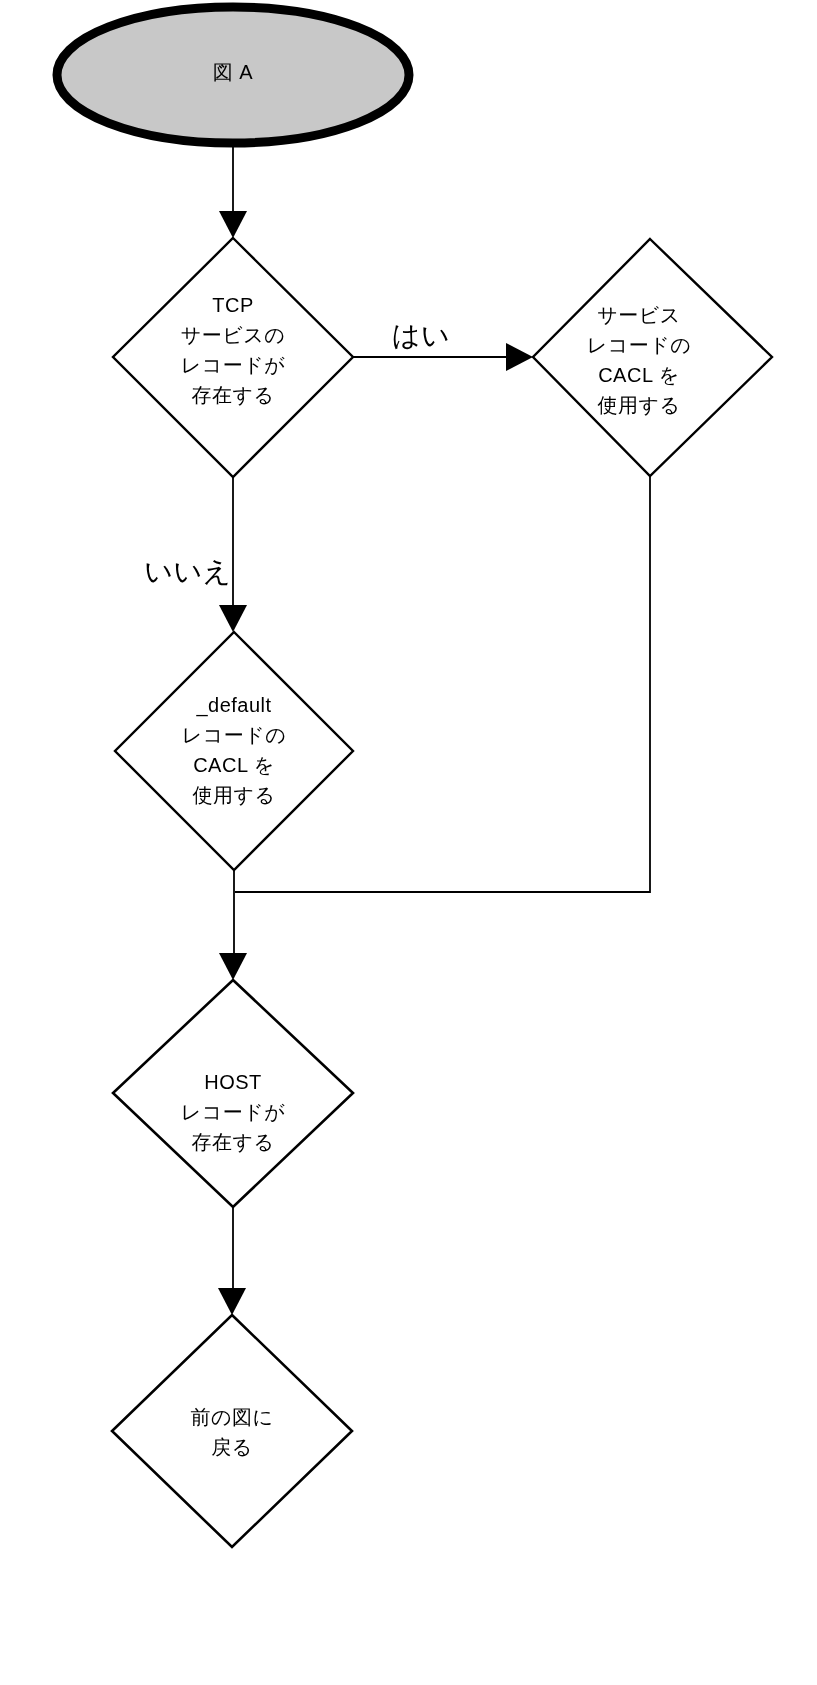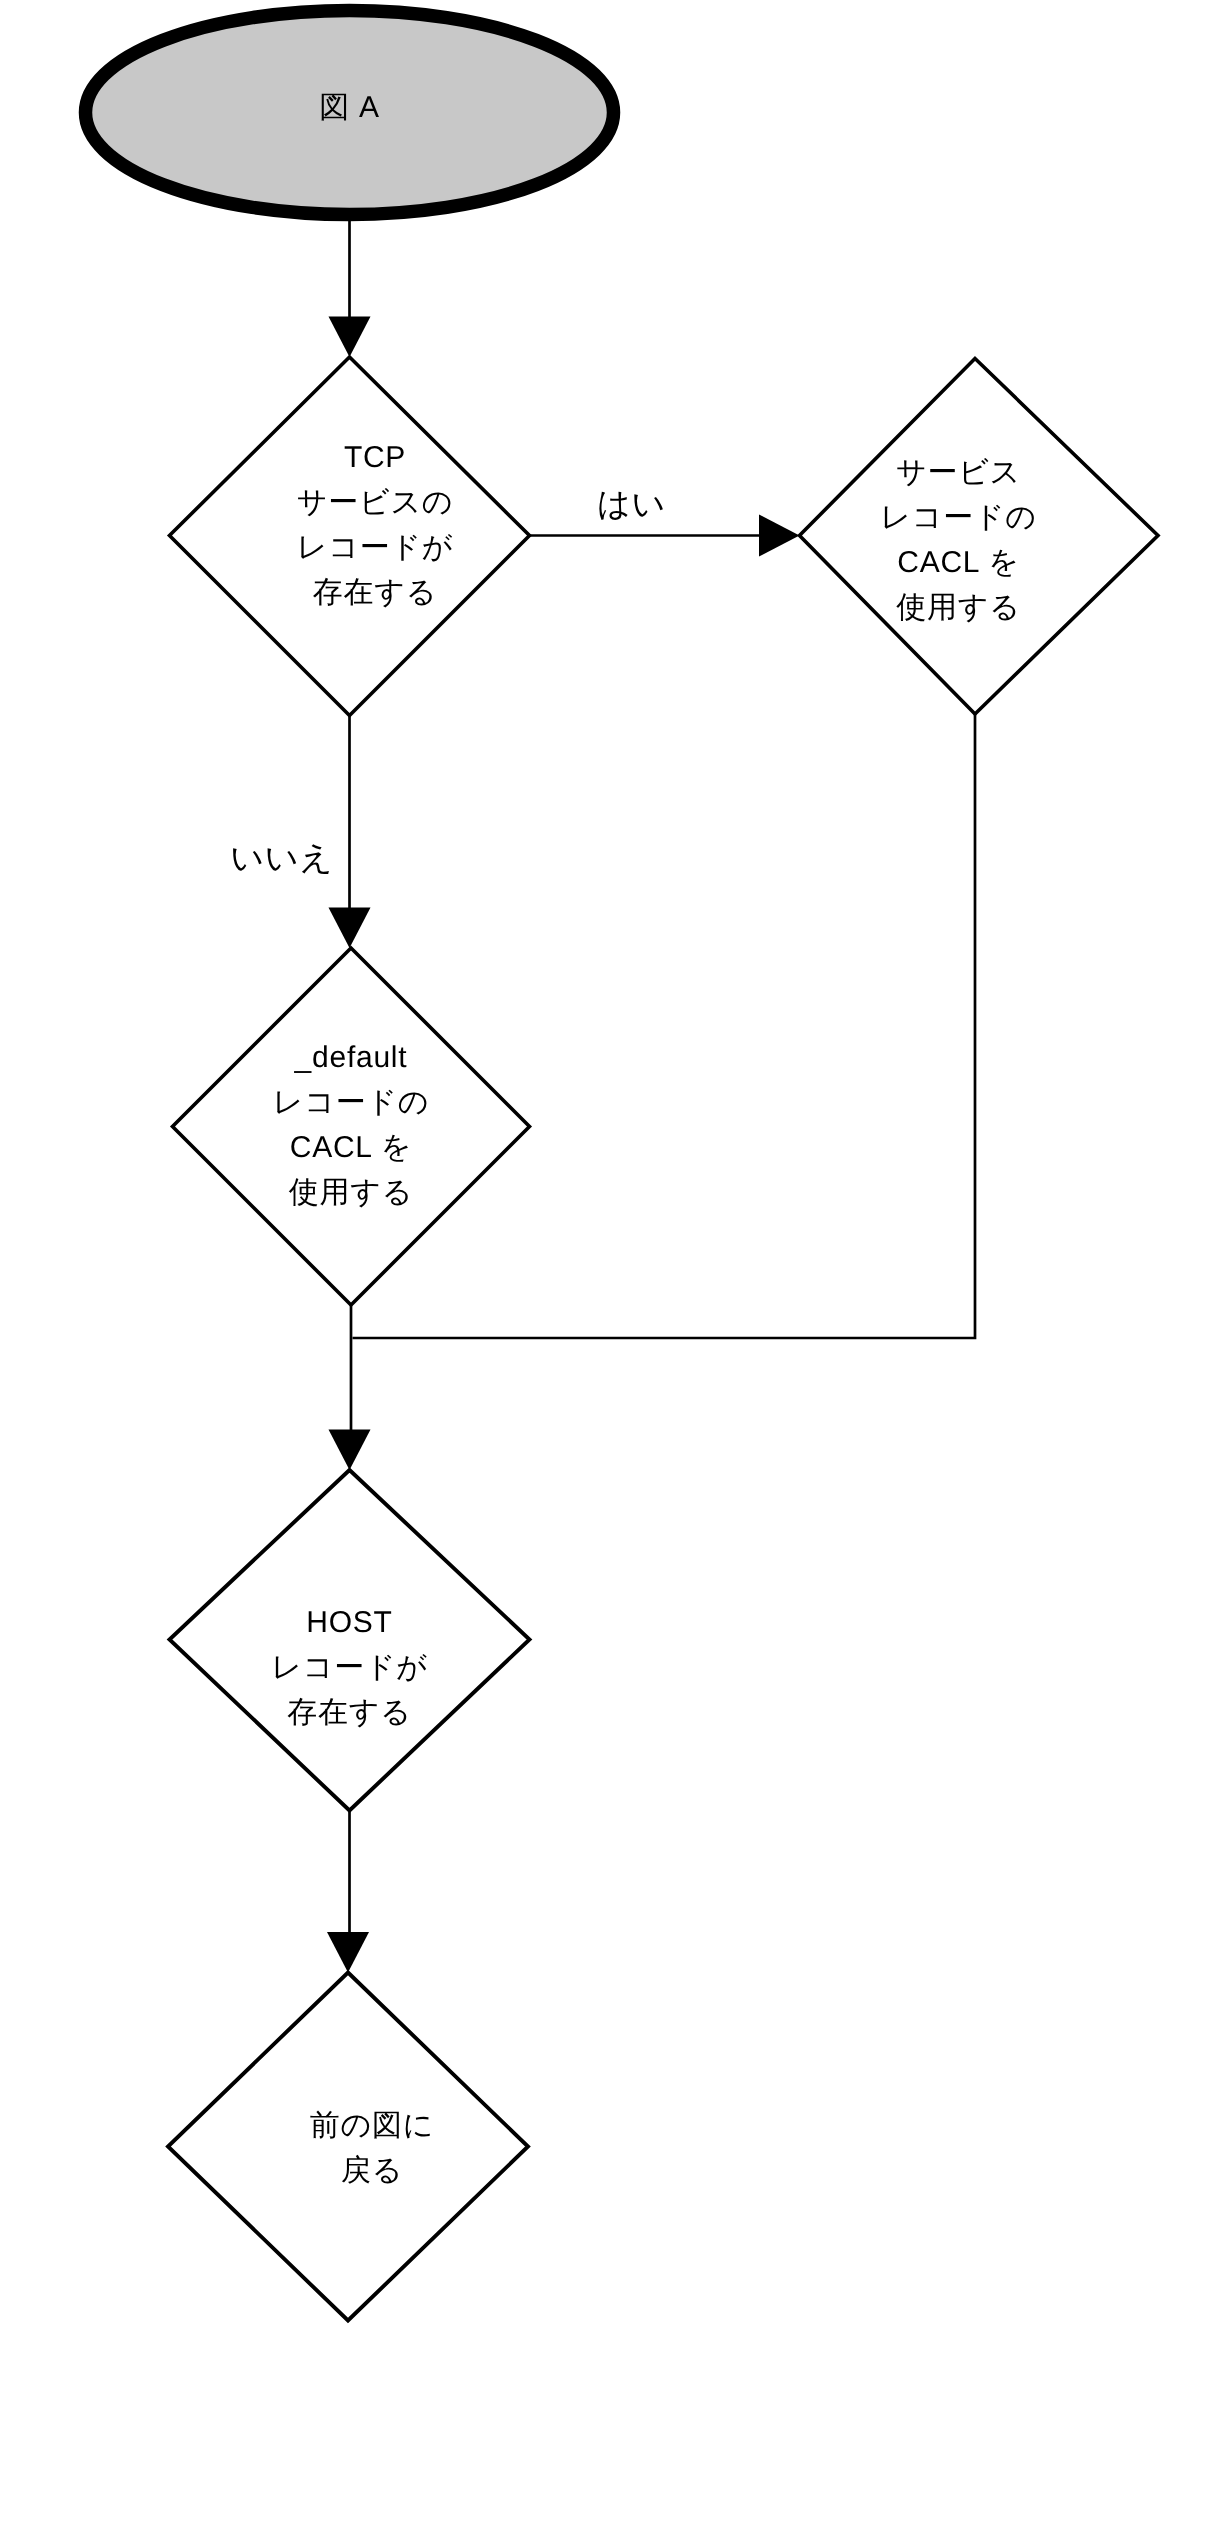--- a/index.html
+++ b/index.html
@@ -16,21 +16,21 @@
     position: absolute;
     transform: translate(-50%, -50%);
     text-align: center;
     white-space: pre-line;
     color: #000000;
     font-size: 20px;
     line-height: 30px;
     letter-spacing: 0.5px;
   }
   .edge-lbl {
-    font-size: 22px;
+    font-size: 28px;
     line-height: 24px;
   }
 </style>
 </head>
 <body>
 
 <div class="canvas">
 
   <svg width="817" height="1685" viewBox="0 0 817 1685">
 
@@ -67,39 +67,39 @@
 
     <polygon points="233,238 353,357 233,477 113,357" fill="#ffffff" stroke="#000000" stroke-width="2.4"></polygon>
     <polygon points="650,239 772,357 650,476 533,357" fill="#ffffff" stroke="#000000" stroke-width="2.4"></polygon>
     <polygon points="234,632 353,751 234,870 115,751" fill="#ffffff" stroke="#000000" stroke-width="2.4"></polygon>
     <polygon points="233,980 353,1093 233,1207 113,1093" fill="#ffffff" stroke="#000000" stroke-width="2.6"></polygon>
     <polygon points="232,1315 352,1431 232,1547 112,1431" fill="#ffffff" stroke="#000000" stroke-width="2.6"></polygon>
   </svg>
 
   <div class="lbl" style="left:233px; top:72px;">図 A</div>
 
-  <div class="lbl" style="left:250px; top:350px;">TCP
+  <div class="lbl" style="left:233px; top:350px;">TCP
 サービスの
 レコードが
 存在する</div>
 
   <div class="lbl" style="left:639px; top:360px;">サービス
 レコードの
 CACL を
 使用する</div>
 
   <div class="lbl" style="left:234px; top:750px;">_default
 レコードの
 CACL を
 使用する</div>
 
   <div class="lbl" style="left:233px; top:1092px;margin-top:20px;">HOST
 レコードが
 存在する</div>
 
-  <div class="lbl" style="left:248px; top:1432px;">前の図に
+  <div class="lbl" style="left:232px; top:1432px;">前の図に
 戻る</div>
 
   <div class="lbl edge-lbl" style="left:421px; top:336px;">はい</div>
 
   <div class="lbl edge-lbl" style="left:188px; top:544px;margin-top:28px;">いいえ</div>
 
 </div>
 
 </body></html>

